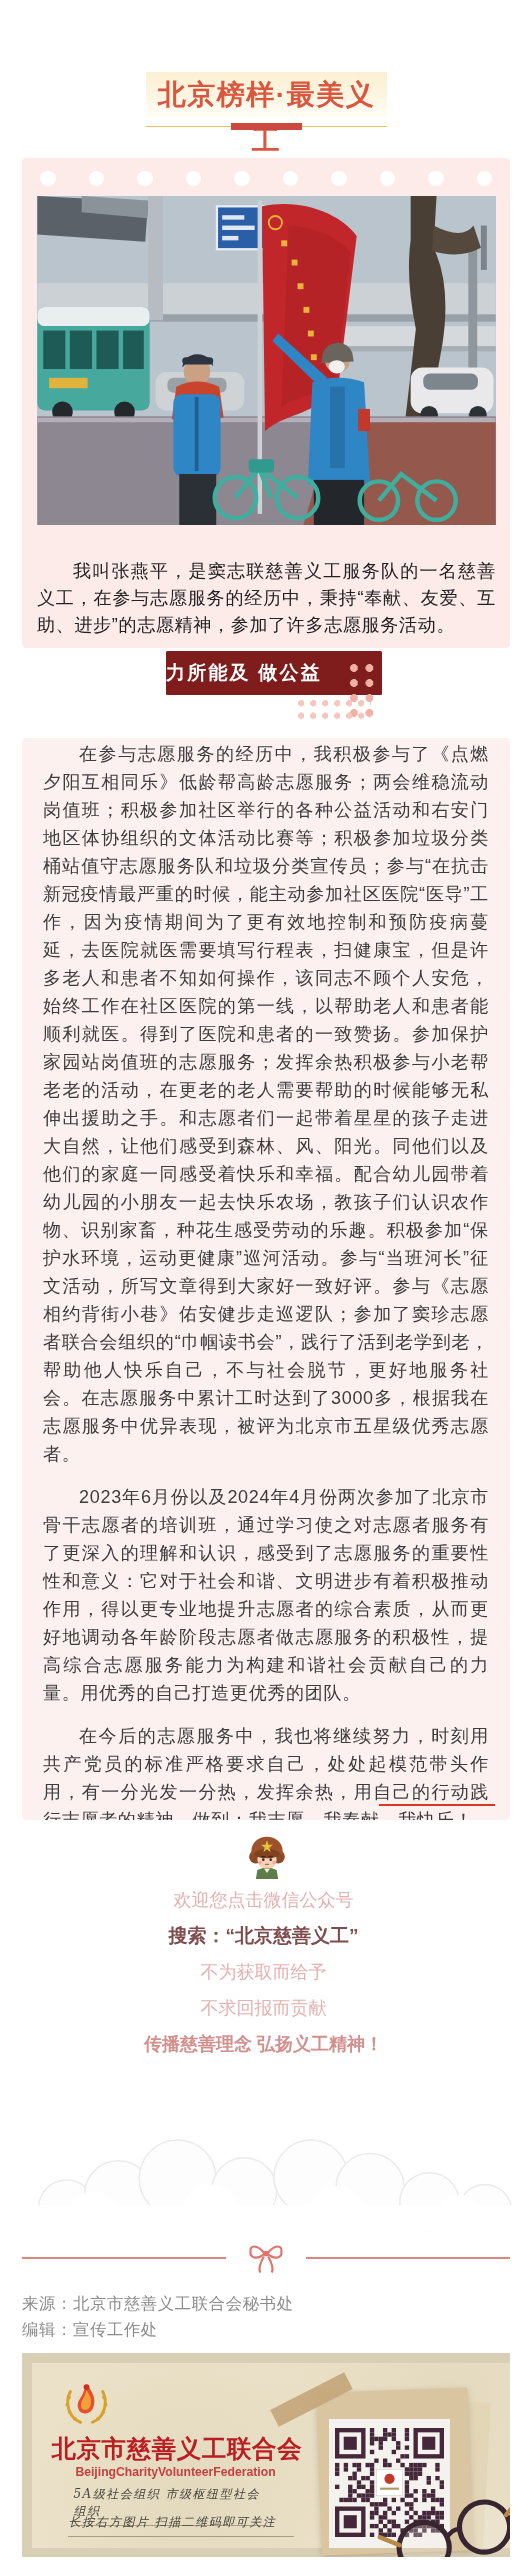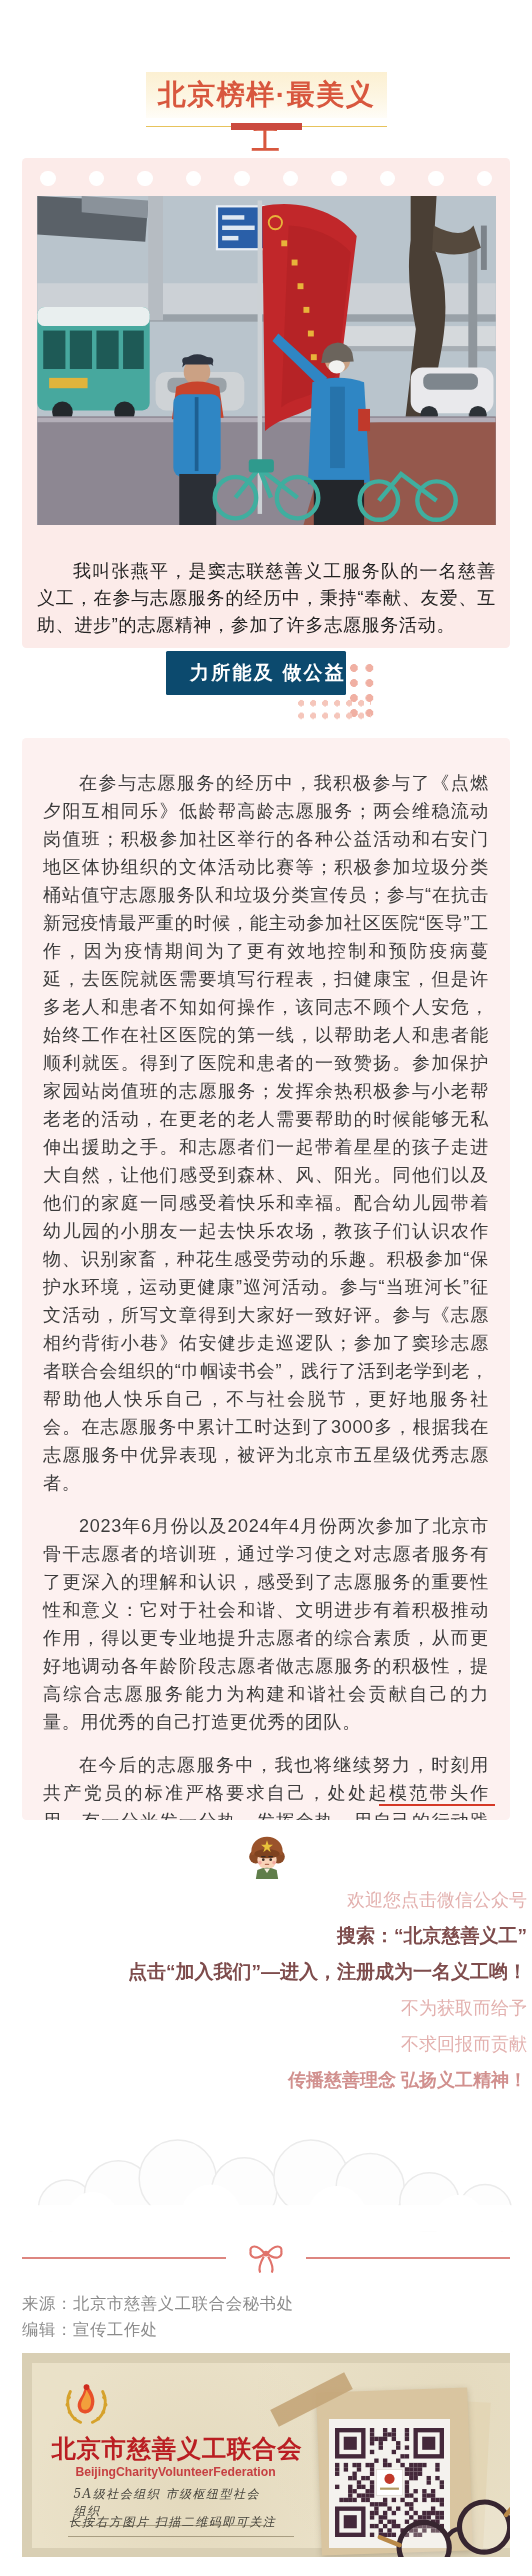--- a/index.html
+++ b/index.html
@@ -18,38 +18,38 @@
   
   .card { position:absolute; left:22px; width:488px; border-radius:4.4px; }
   .card-a { top:144px; height:490px; background:#fcebe9; }
   .dots-row { position:absolute; left:0; top:12.6px; width:100%; padding:0 18px; display:flex; justify-content:space-between; }
   .dots-row i { width:15.5px; height:15.5px; border-radius:50%; background:#ffffff; }
   .photo { position:absolute; left:15px; top:38px; width:459px; height:329px; overflow:hidden; background:#b9c4cc; }
   .intro-text { position:absolute; left:15px; top:400px; width:459px; font-size:18px; line-height:27px;
     color:#222222; text-align:justify; text-indent:2em; letter-spacing:0.7px; }
 
   
-  .cta-button { position:absolute; left:166px; top:637px; width:180px; height:44px; background:#0c4a6e;
-    color:#ffffff; font-size:19px; font-weight:700; letter-spacing:2.2px; text-align:right; line-height:44px;
+  .cta-button { position:absolute; left:166px; top:637px; width:216px; height:44px; background:#7f1d1d;
+    color:#ffffff; font-size:19px; font-weight:700; letter-spacing:2.2px; text-align:left; line-height:44px;
     border-radius:1.5px; cursor:pointer; }
   .dot-grid-v { position:absolute; left:348px; top:648px; width:31px; height:58px;
     background:radial-gradient(circle 3.7px at 6px 6px,#f0b0a3 3.7px,rgba(0,0,0,0) 4.1px); background-size:15.5px 15px; }
   .dot-grid-h { position:absolute; left:296px; top:684px; width:75px; height:27px;
     background:radial-gradient(circle 3px at 5.2px 5.2px,#f5c6bb 3px,rgba(0,0,0,0) 3.3px); background-size:12px 12.6px; }
 
   
-  .card-b { top:724px; height:1082px; background:#fdf1f0; padding:31px 21px 0 21px; overflow:hidden; }
+  .card-b { top:724px; height:1082px; background:#fdf1f0; padding:2px 21px 0 21px; overflow:hidden; }
   .card-b p { font-size:18px; line-height:28px; letter-spacing:0.7px; color:#3c3c3c;
     text-align:justify; text-indent:2em; }
   .card-b p + p { margin-top:15px; }
   .end-line { position:absolute; right:15px; bottom:14px; width:116px; height:2.2px; background:#d53826; }
 
   
   .mascot { position:absolute; left:249px; top:1813px; width:36px; height:52px; }
-  .cta-block { position:absolute; left:0; top:1868px; width:527px; text-align:right; }
+  .cta-block { position:absolute; left:0; top:1868px; width:527px; text-align:center; }
   .cta-block p { height:36px; line-height:36px; }
   .cta-light { color:#e3b1af; font-size:18px; font-weight:400; }
   .cta-dark  { color:#7e4c4c; font-size:19px; font-weight:700; }
   .cta-mid   { color:#d1908e; font-size:18px; font-weight:700; }
 
   
   .clouds { position:absolute; left:0; top:2120px; width:533px; height:98px; }
 
   
   .bow-divider { position:absolute; left:0; top:2222px; width:533px; height:43px; }
@@ -227,21 +227,20 @@
         <circle cx="33.5" cy="48" r="2.4" fill="#f2a9a0"></circle>
       <rect x="21" y="49.5" width="6" height="1.8" rx="0.9" fill="#b06a52"></rect>
       <path d="M11,58 Q24,52 37,58 L39,70 L9,70 Z" fill="#5f7d4a"></path>
       <polygon points="20,56 24,62 28,56" fill="#f5efe2"></polygon>
     </svg>
   </div>
 
   <div class="cta-block">
     <p class="cta-light">欢迎您点击微信公众号</p>
     <p class="cta-dark">搜索：“北京慈善义工”</p>
-    <p class="cta-dark">点击“加入我们”—进入，注册成为一名义工哟！</p>
     <p class="cta-light">不为获取而给予</p>
     <p class="cta-light">不求回报而贡献</p>
     <p class="cta-mid">传播慈善理念 弘扬义工精神！</p>
   </div>
 
   <div class="clouds">
     <svg width="533" height="98" viewBox="0 0 720 132">
       <g fill="#fdfdfd" stroke="#ebebeb" stroke-width="2">
         <circle cx="90" cy="100" r="38"></circle>
           <circle cx="160" cy="82" r="46"></circle>

